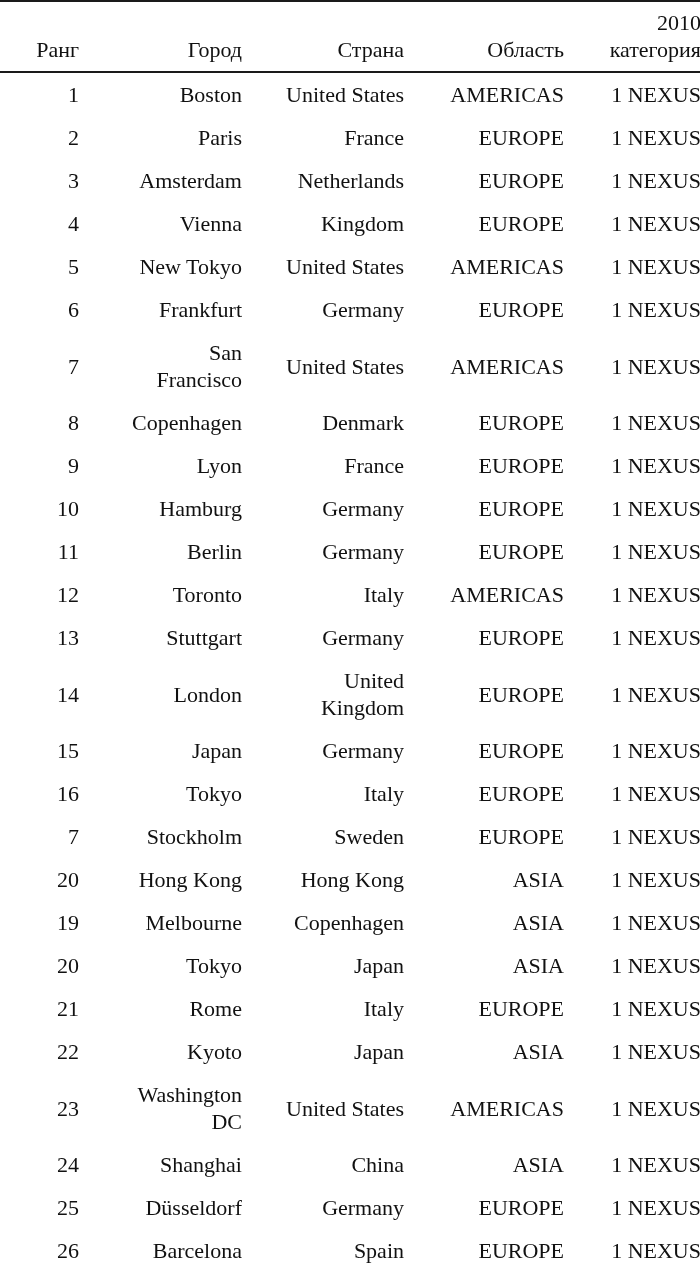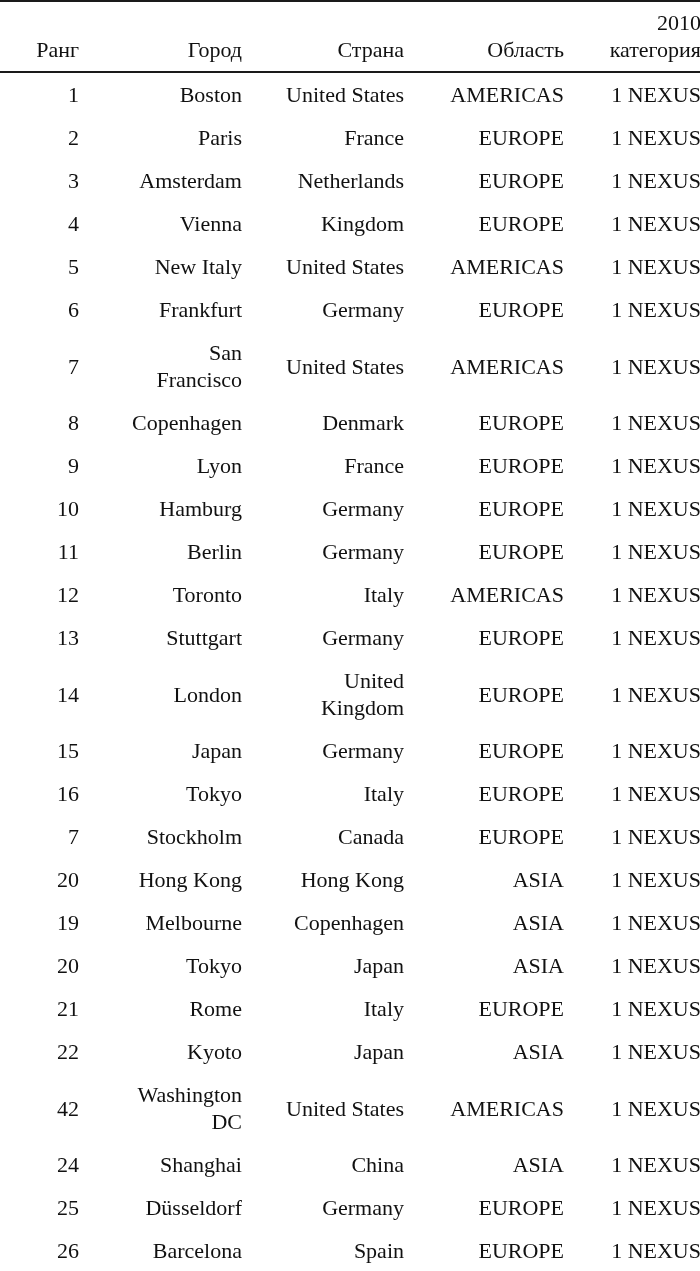--- a/index.html
+++ b/index.html
@@ -85,21 +85,21 @@
         </tr>
         <tr>
           <td class="col-rank">4</td>
           <td class="col-city">Vienna</td>
           <td class="col-country">Kingdom</td>
           <td class="col-region">EUROPE</td>
           <td class="col-category">1 NEXUS</td>
         </tr>
         <tr>
           <td class="col-rank">5</td>
-          <td class="col-city">New Italy</td>
+          <td class="col-city">New Tokyo</td>
           <td class="col-country">United States</td>
           <td class="col-region">AMERICAS</td>
           <td class="col-category">1 NEXUS</td>
         </tr>
         <tr>
           <td class="col-rank">6</td>
           <td class="col-city">Frankfurt</td>
           <td class="col-country">Germany</td>
           <td class="col-region">EUROPE</td>
           <td class="col-category">1 NEXUS</td>
@@ -172,21 +172,21 @@
         <tr>
           <td class="col-rank">16</td>
           <td class="col-city">Tokyo</td>
           <td class="col-country">Italy</td>
           <td class="col-region">EUROPE</td>
           <td class="col-category">1 NEXUS</td>
         </tr>
         <tr>
           <td class="col-rank">7</td>
           <td class="col-city">Stockholm</td>
-          <td class="col-country">Canada</td>
+          <td class="col-country">Sweden</td>
           <td class="col-region">EUROPE</td>
           <td class="col-category">1 NEXUS</td>
         </tr>
         <tr>
           <td class="col-rank">20</td>
           <td class="col-city">Hong Kong</td>
           <td class="col-country">Hong Kong</td>
           <td class="col-region">ASIA</td>
           <td class="col-category">1 NEXUS</td>
         </tr>
@@ -212,21 +212,21 @@
           <td class="col-category">1 NEXUS</td>
         </tr>
         <tr>
           <td class="col-rank">22</td>
           <td class="col-city">Kyoto</td>
           <td class="col-country">Japan</td>
           <td class="col-region">ASIA</td>
           <td class="col-category">1 NEXUS</td>
         </tr>
         <tr>
-          <td class="col-rank">42</td>
+          <td class="col-rank">23</td>
           <td class="col-city">Washington
 DC</td>
           <td class="col-country">United States</td>
           <td class="col-region">AMERICAS</td>
           <td class="col-category">1 NEXUS</td>
         </tr>
         <tr>
           <td class="col-rank">24</td>
           <td class="col-city">Shanghai</td>
           <td class="col-country">China</td>

